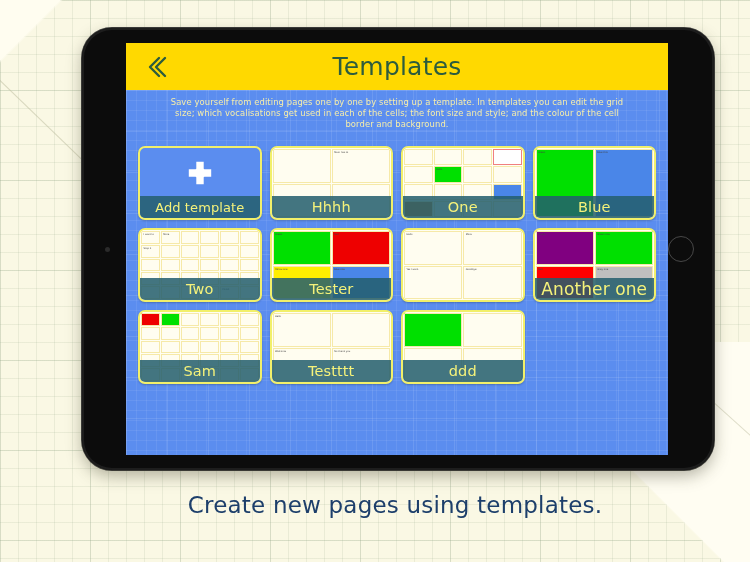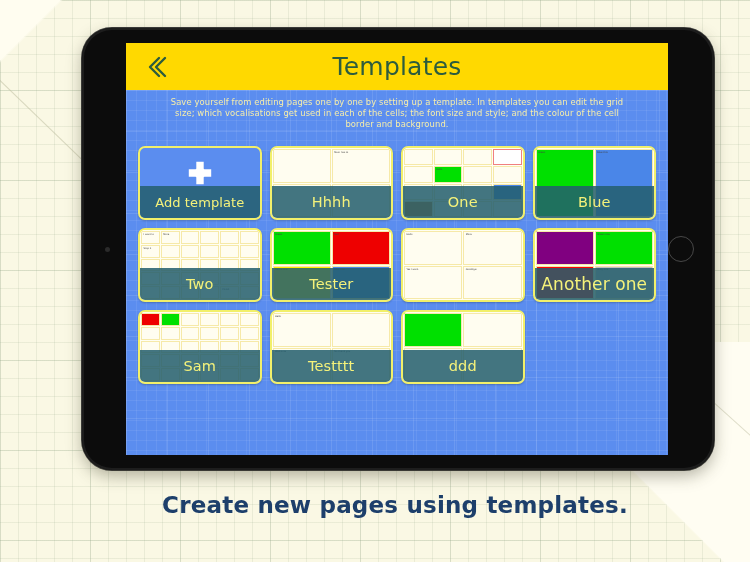--- a/index.html
+++ b/index.html
@@ -210,21 +210,21 @@
     position: absolute;
     top: 1px; left: 1.5px;
     font-size: 2.4px;
     color: #444;
     white-space: nowrap;
     line-height: 3px;
   }
   .card-label {
     position: absolute;
     left: 0; right: 0; bottom: 0;
-    height: 32px;
+    height: 22px;
     background: rgba(36,94,110,0.86);
     color: #f5f27a;
     font-size: 14.5px;
     display: flex;
     align-items: center;
     justify-content: center;
     letter-spacing: 0.1px;
   }
 
   
@@ -242,21 +242,21 @@
     padding-bottom: 14px;
   }
 
   
   #caption {
     position: absolute;
     left: 0; right: 0;
     top: 492px;
     text-align: center;
     font-size: 23px;
-    font-weight: bold;
+    font-weight: normal;
     color: #1d3f6b;
     letter-spacing: 0.2px;
     margin-left: 40px;
   }
 </style>
 </head>
 <body>
 
 <div id="page">
 

